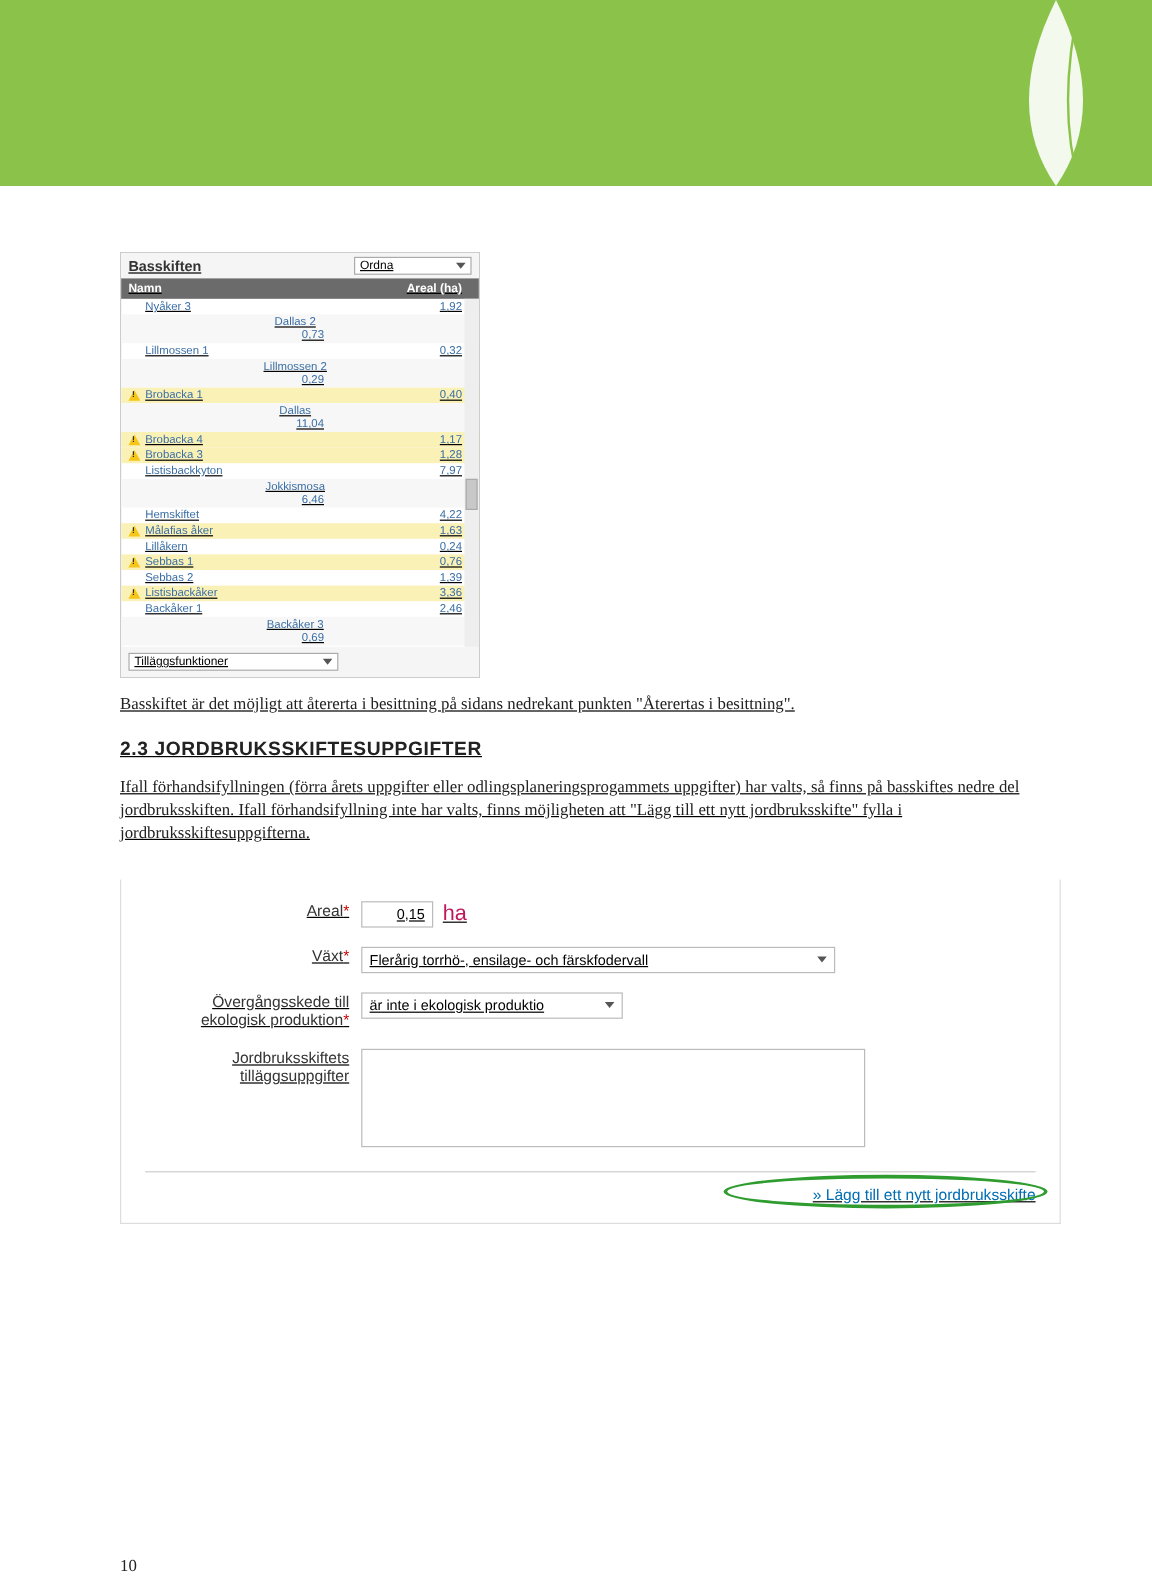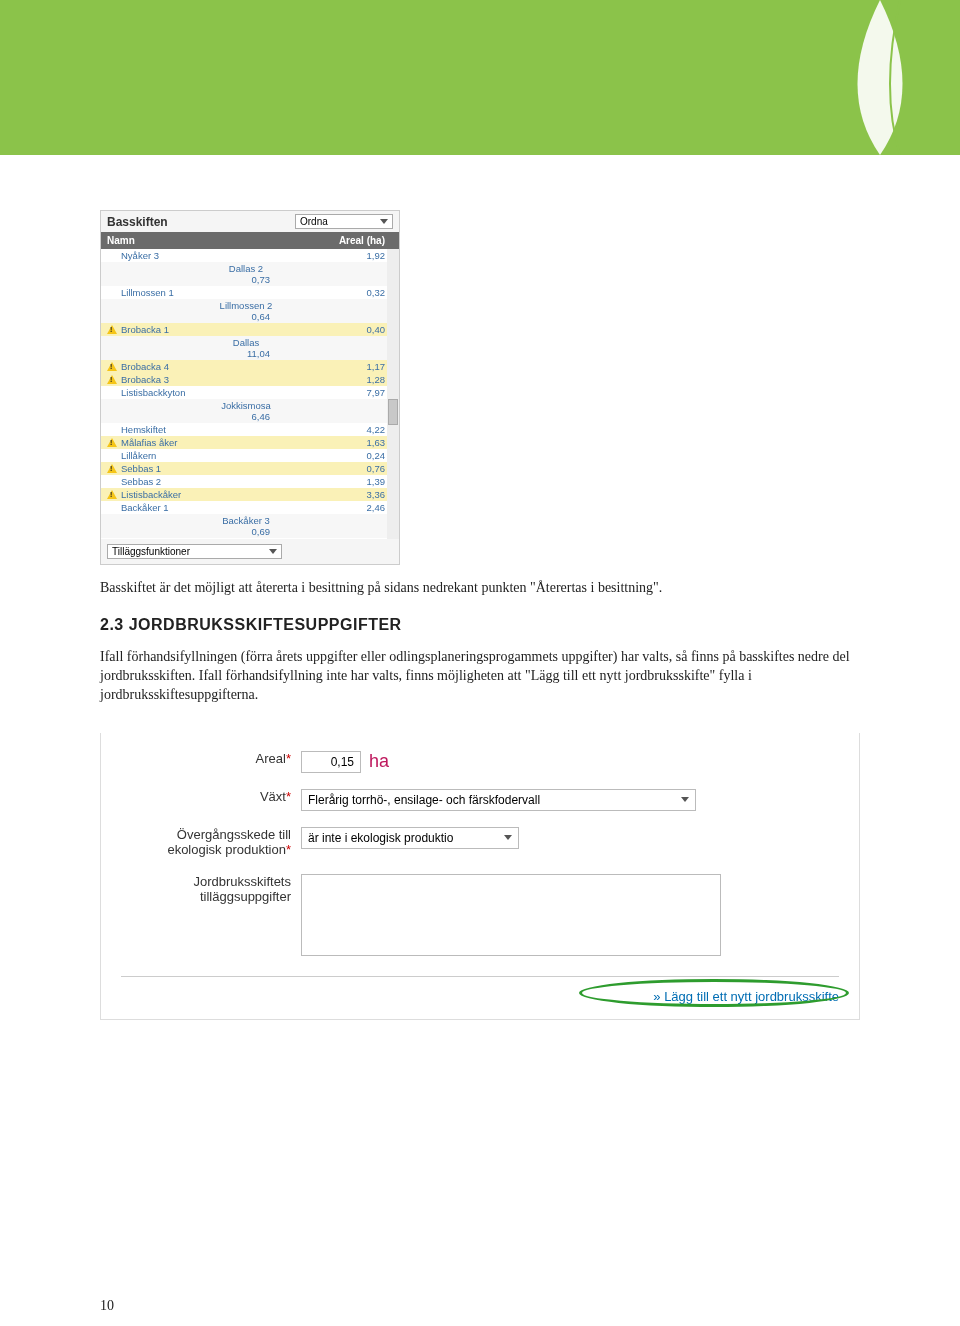--- a/index.html
+++ b/index.html
@@ -18,21 +18,22 @@
     position: relative;
   }
   .leaf {
     position: absolute;
     right: 25px;
     top: 0;
     width: 110px;
     height: 155px;
   }
   .content {
-    padding: 55px 100px 0 100px;
+    padding: 55px 76px 0 100px;
+    text-decoration: underline;
   }
   
   .panel {
     width: 300px;
     border: 1px solid #ccc;
     background: #fff;
     font-family: Arial, sans-serif;
     font-size: 10px;
   }
   .panel-head {
@@ -279,21 +280,21 @@
             <span class="val-cell">0,73</span>
           </div>
           <div class="row">
             <span class="icon-cell"></span>
             <span class="name-cell">Lillmossen 1</span>
             <span class="val-cell">0,32</span>
           </div>
           <div class="row even">
             <span class="icon-cell"></span>
             <span class="name-cell">Lillmossen 2</span>
-            <span class="val-cell">0,64</span>
+            <span class="val-cell">0,29</span>
           </div>
           <div class="row warn">
             <span class="icon-cell">
               <span class="warn-tri"></span>
             </span>
             <span class="name-cell">Brobacka 1</span>
             <span class="val-cell">0,40</span>
           </div>
           <div class="row even">
             <span class="icon-cell"></span>

